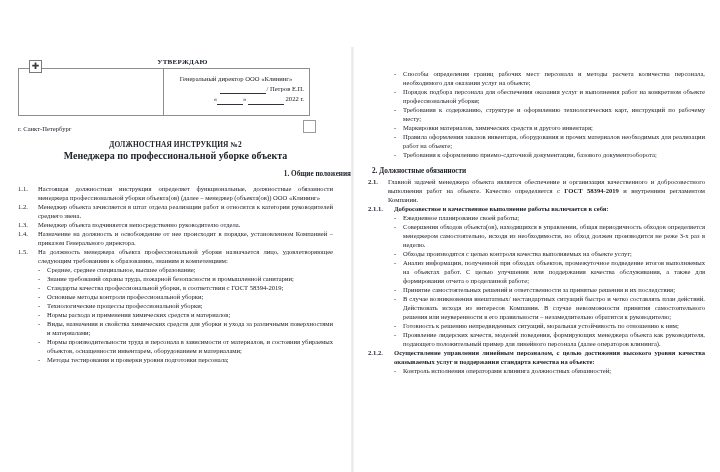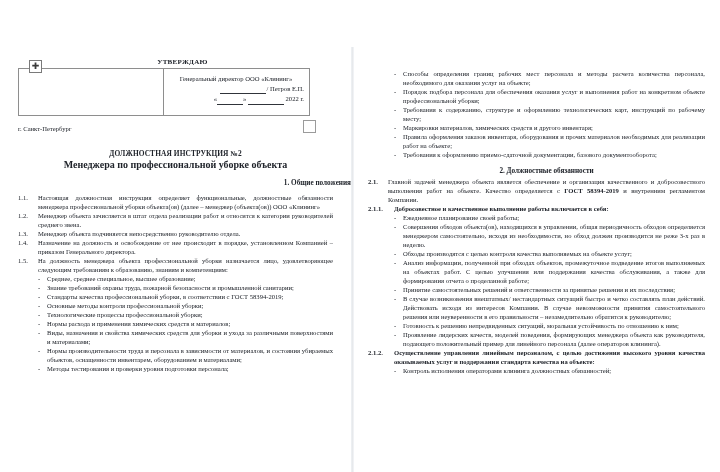--- a/index.html
+++ b/index.html
@@ -78,21 +78,21 @@
     font-size:9px;line-height:9px;color:#3a3a3a;
     font-family:"DejaVu Sans",sans-serif;
   }
   .resize{
     position:absolute;left:303px;top:52px;width:11px;height:11px;
     border:1px solid #9b9b9b;background:#fff;
   }
 
   .city{font-size:6.6px;margin:9px 0 0 18px;}
 
-  .title1{font-size:7.4px;font-weight:bold;text-align:center;margin:17px 0 0 0;letter-spacing:.1px;}
+  .title1{font-size:7.4px;font-weight:bold;text-align:center;margin:8px 0 0 0;letter-spacing:.1px;}
   .title2{font-size:10px;font-weight:bold;text-align:center;margin:1px 0 0 0;}
   .sect{font-size:7.2px;font-weight:bold;text-align:right;margin:9px 0 6px 0;}
 
   
   .row{display:flex;margin:0 18px 0 18px;}
   .num{width:20px;flex:0 0 20px;font-size:6.6px;line-height:9px;}
   .txt{flex:1;font-size:6.6px;line-height:9px;text-align:justify;}
   .txt.nj{text-align:left;}
 
   
@@ -101,21 +101,21 @@
   .bul .txt{font-size:6.6px;line-height:9px;}
 
   .bul-r{display:flex;margin:0 16px 0 40px;}
   .bul-r .d{width:9px;flex:0 0 9px;font-size:6.6px;line-height:9px;}
   .bul-r .txt{font-size:6.6px;line-height:9px;}
 
   .row-r{display:flex;margin:0 16px 0 14px;}
   .row-r .num{width:20px;flex:0 0 20px;}
   .row-r .num.w3{width:26px;flex:0 0 26px;}
 
-  .sect-r{font-size:7.2px;font-weight:bold;text-align:center;margin:8px 0 2px 0;padding-left:18px;}
+  .sect-r{font-size:7.2px;font-weight:bold;text-align:left;margin:8px 0 2px 0;padding-left:18px;}
 
   .rtop{padding-top:22px;}
   .ltop{padding-top:11px;}
 </style>
 </head>
 <body>
 
 <div id="app">
 
 

